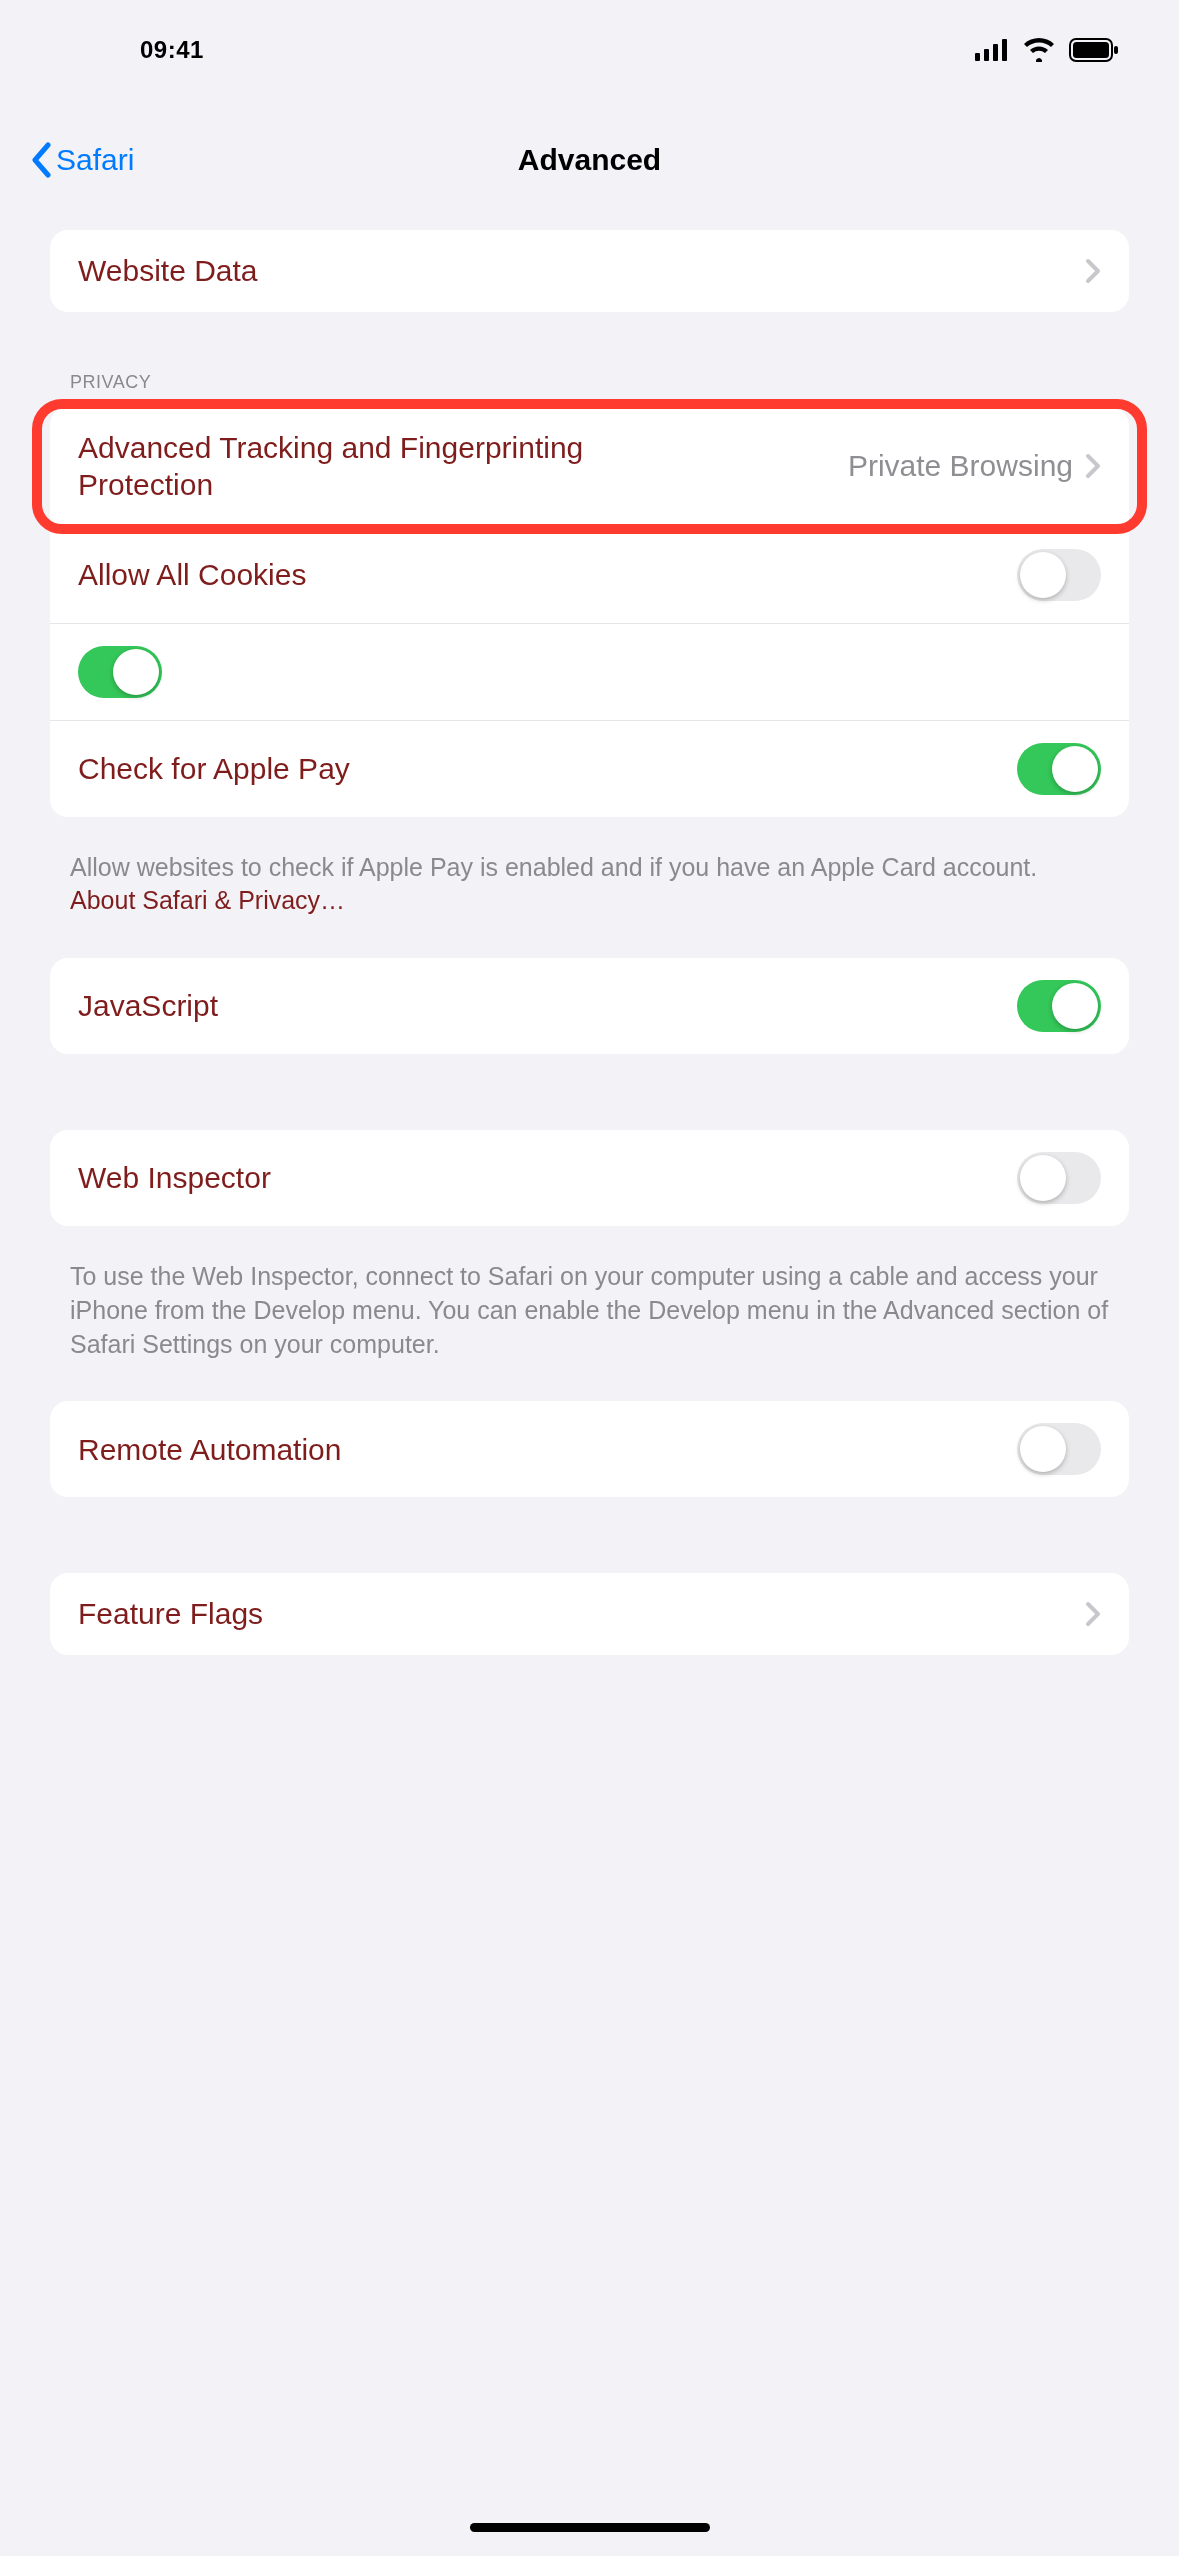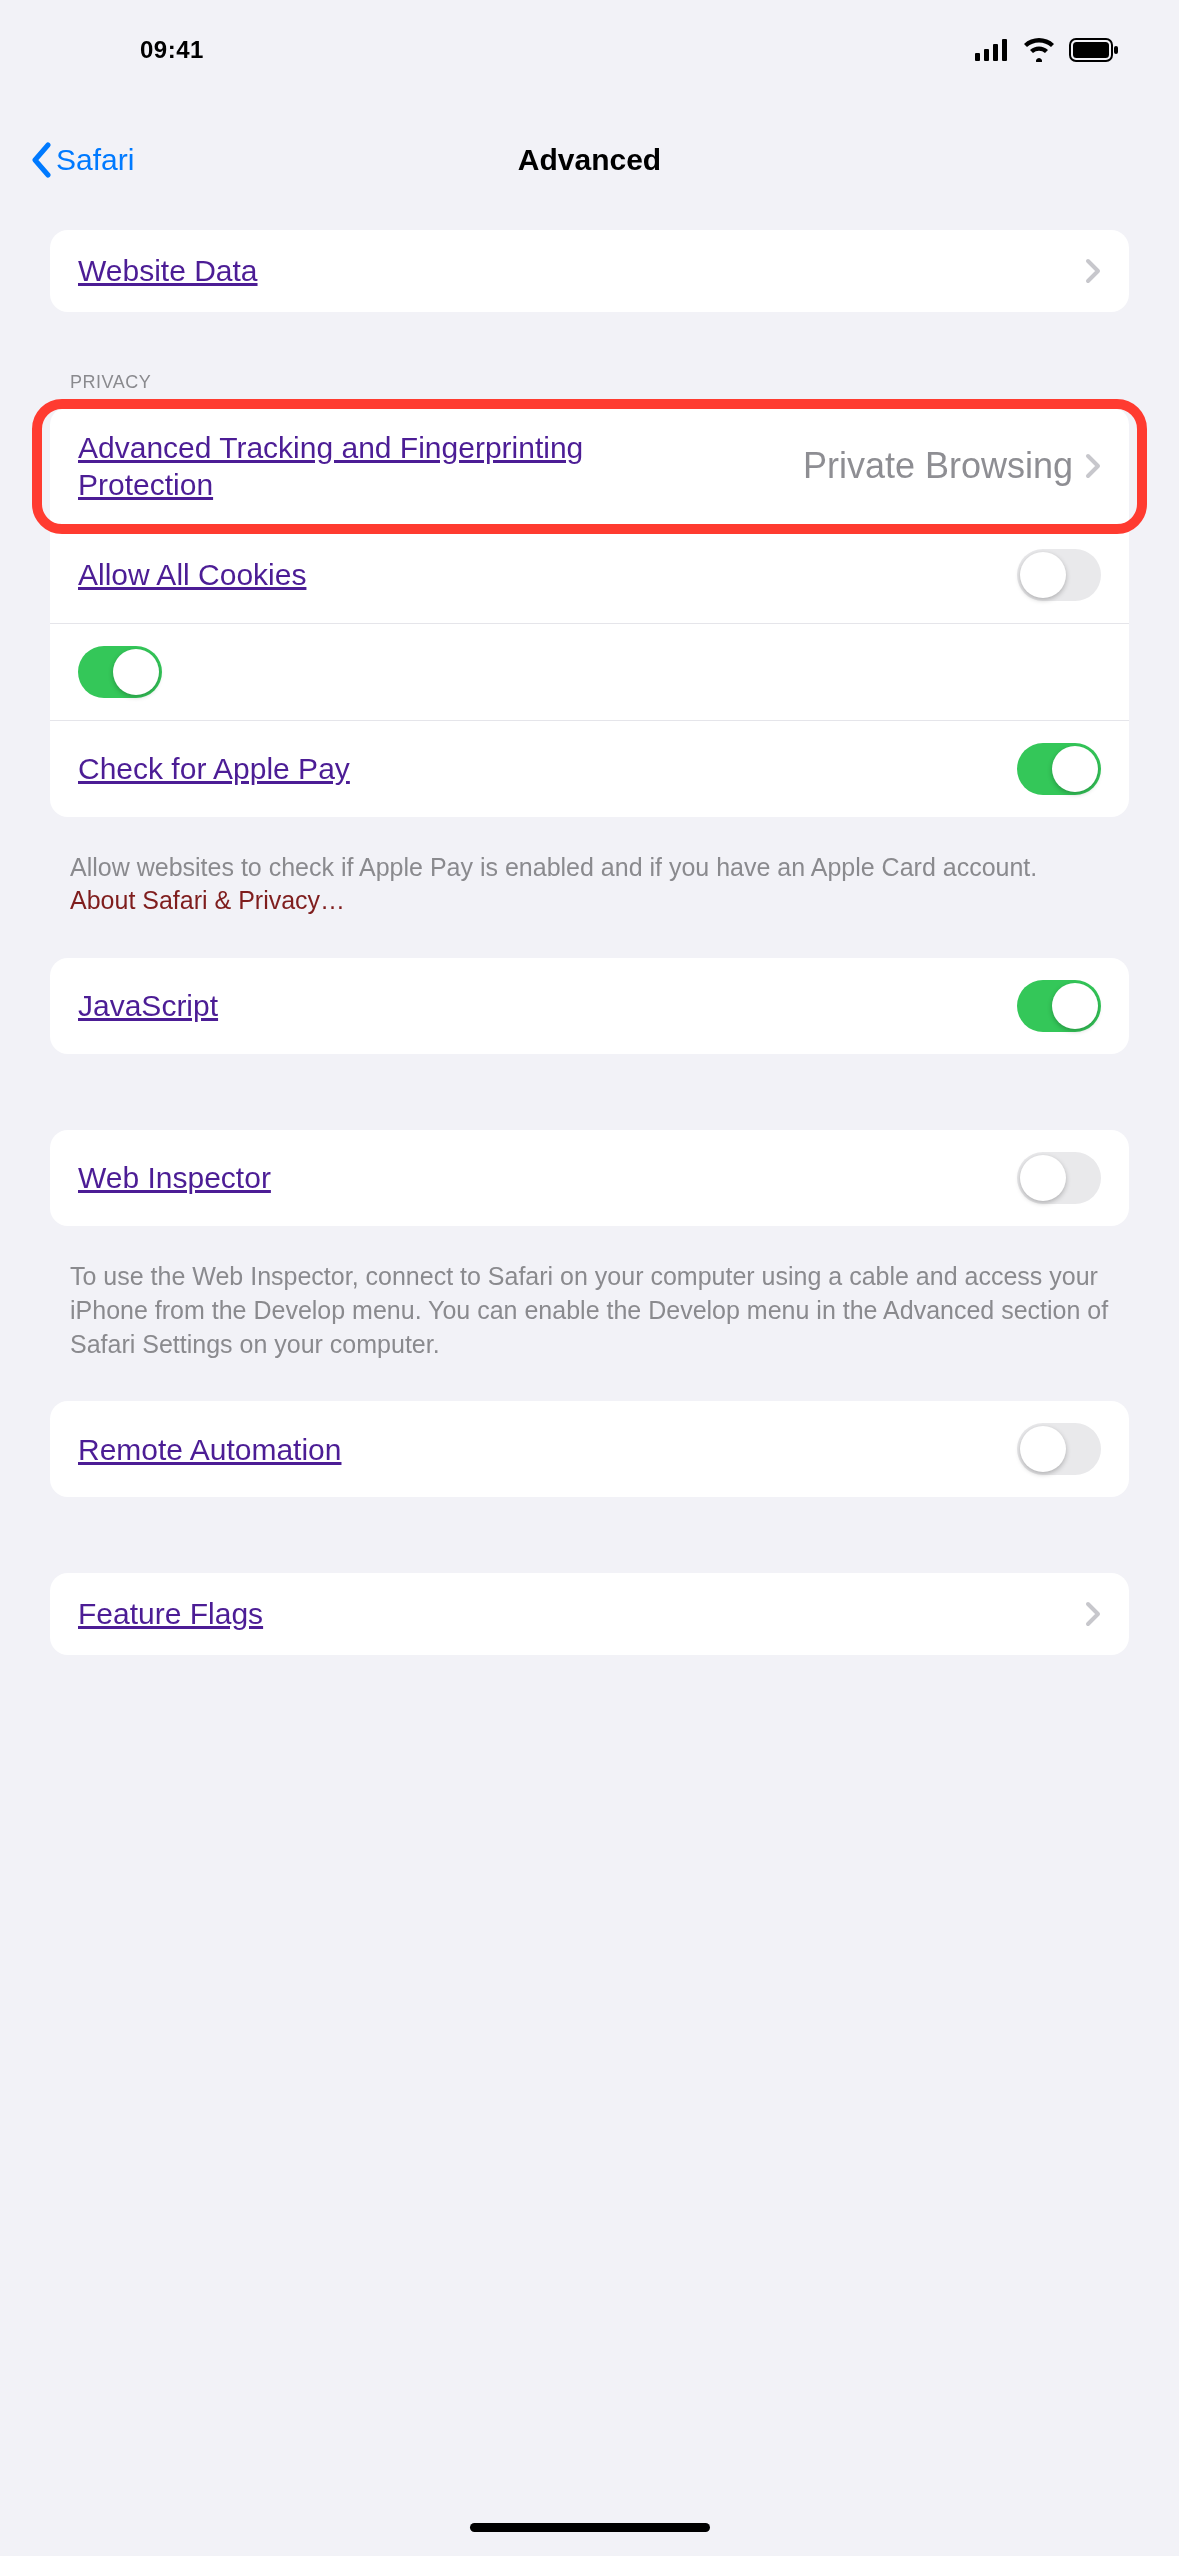--- a/index.html
+++ b/index.html
@@ -49,22 +49,22 @@
   .row {
     display: flex;
     align-items: center;
     justify-content: space-between;
     min-height: 80px;
     padding: 22px 28px;
     font-size: 30px;
   }
   .row + .row { border-top: 1px solid #e5e5ea; }
   .row-tall { min-height: 118px; }
-  .row .label { color: #4c1d95; line-height: 1.25; max-width: 560px; text-decoration: underline; }
-  .row .value { color: #8e8e93; font-size: 36px; display: flex; align-items: center; gap: 12px; }
+  .row .label { color: #7f1d1d; line-height: 1.25; max-width: 560px; }
+  .row .value { color: #8e8e93; font-size: 30px; display: flex; align-items: center; gap: 12px; }
   .chevron { color: #c7c7cc; }
 
   .section-header {
     text-transform: uppercase;
     color: #8a8a8e;
     font-size: 18px;
     letter-spacing: 0.5px;
     padding: 40px 50px 14px 70px;
   }
   .footer-note {

